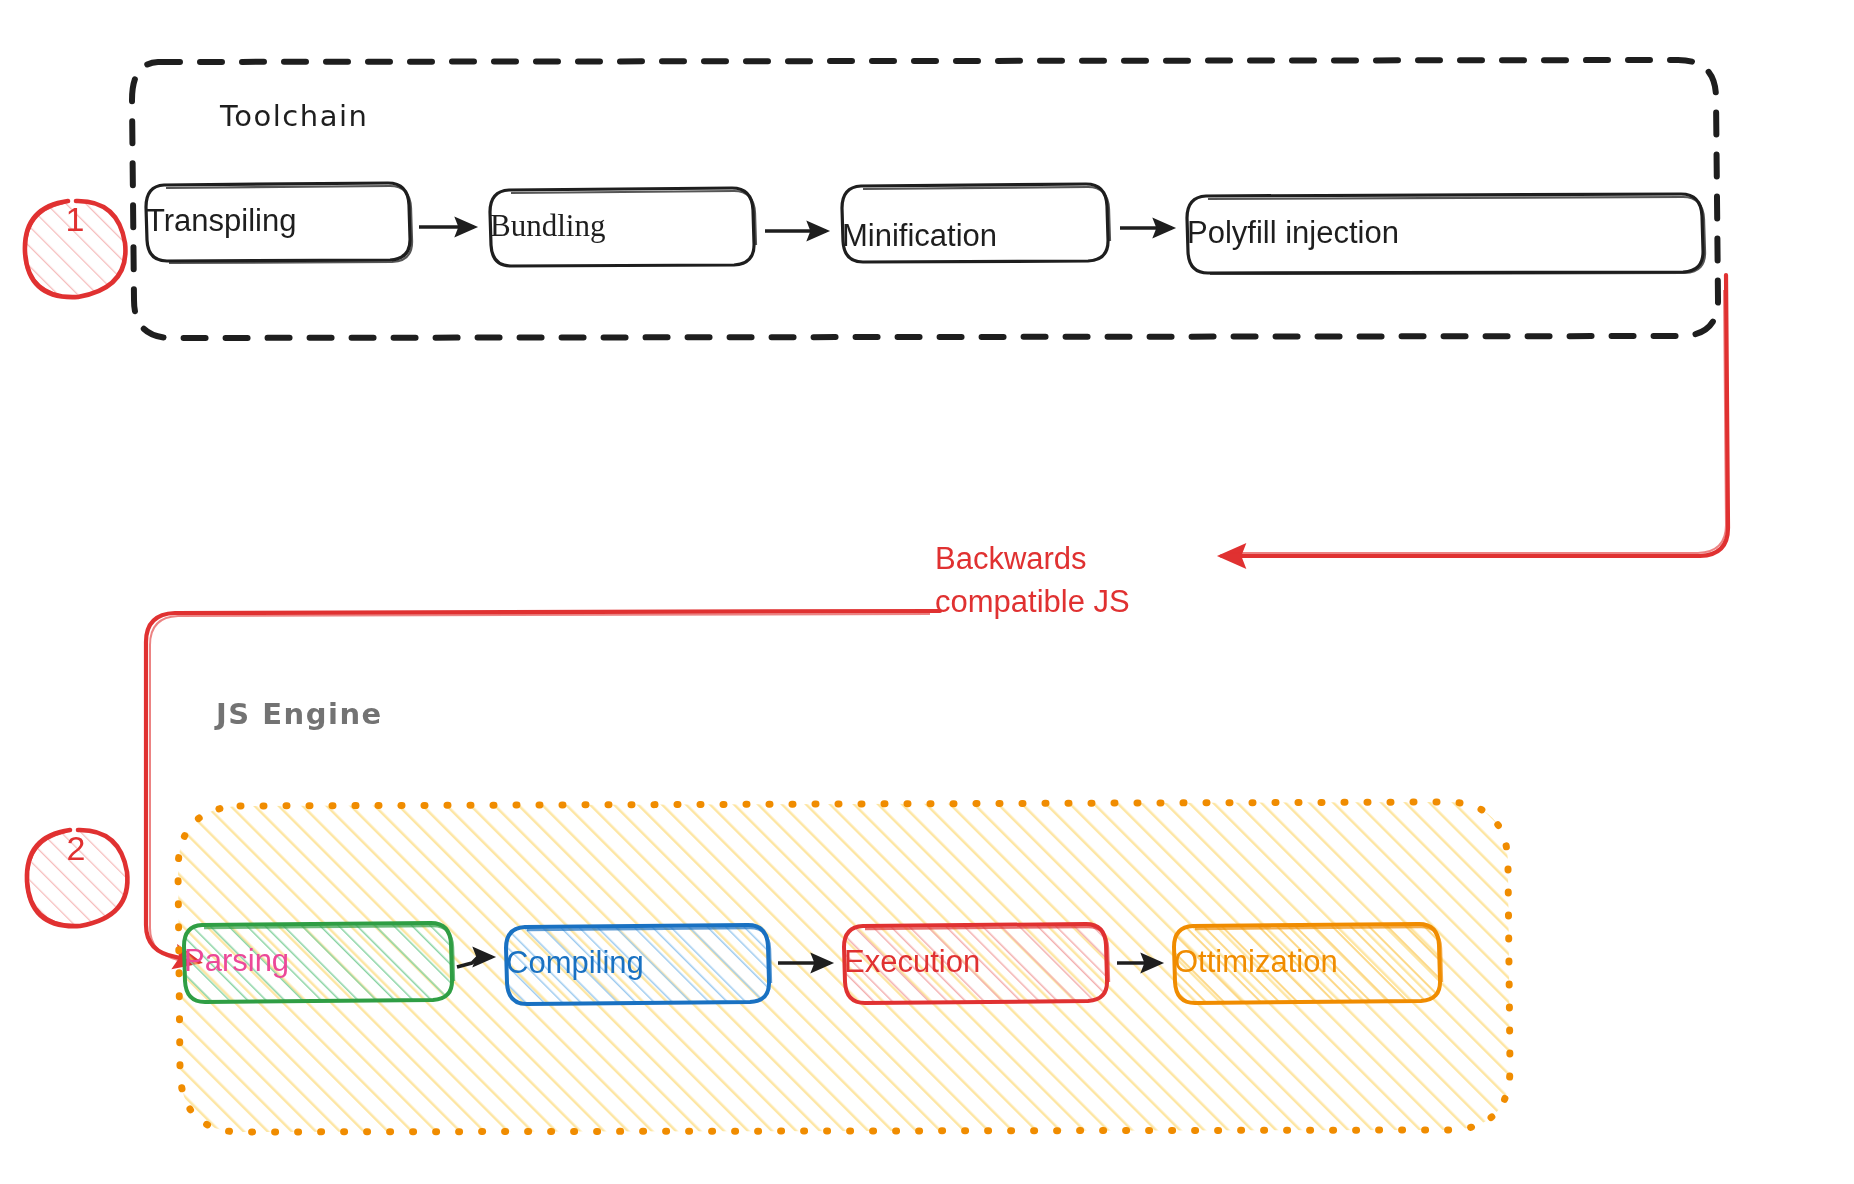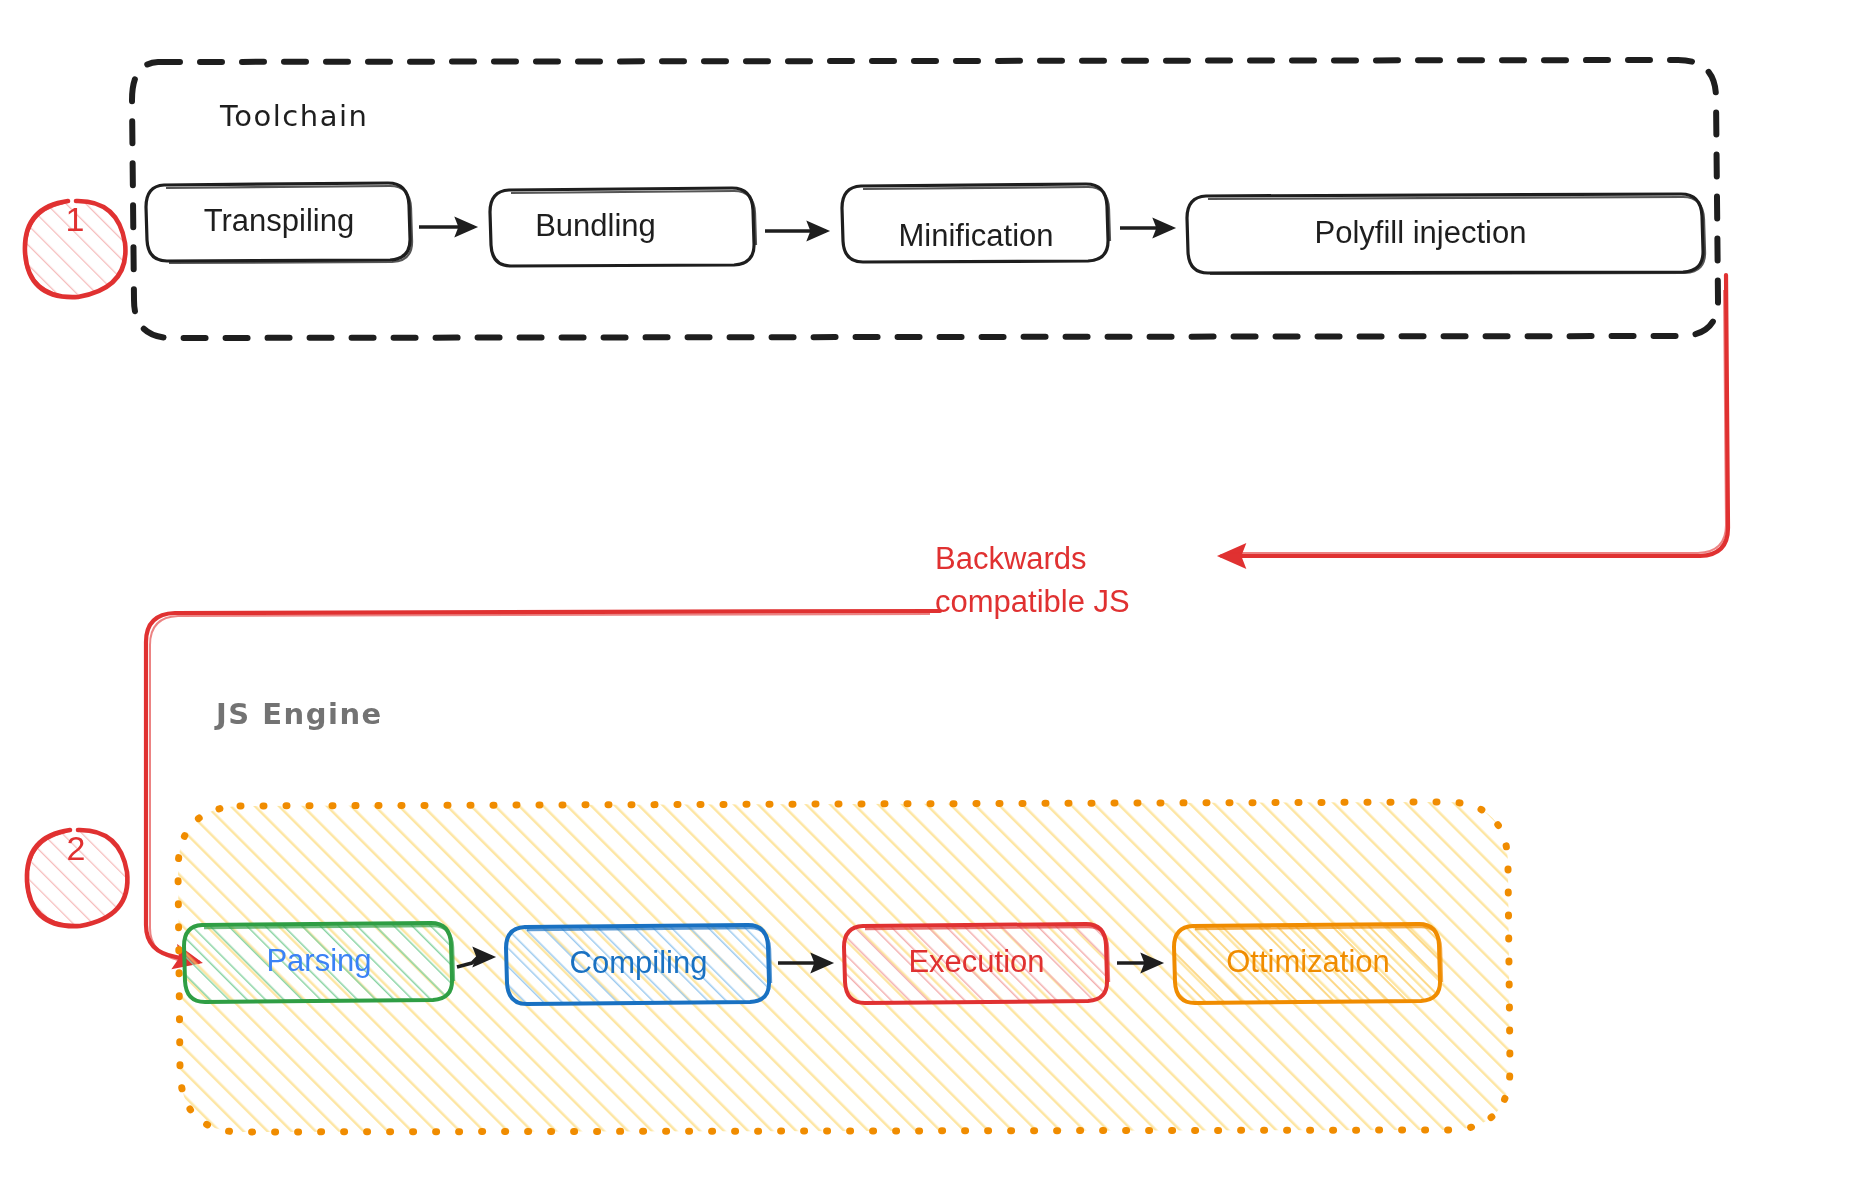--- a/index.html
+++ b/index.html
@@ -16,23 +16,22 @@
   .grp-title{
     font-family:"DejaVu Sans", sans-serif;
     font-size:29px;letter-spacing:1.5px;
   }
   .grp-title.toolchain{color:#1e1e1e;margin-left:44px;}
   .grp-title.jsengine{color:#737373;font-weight:600;}
 
   .node-text{
     font-family:"Liberation Sans", sans-serif;
     font-size:31px;color:#1e1e1e;
-    text-align:center;
   }
-  .node-text.green{color:#3b82f6;}
+  .node-text.green{color:#ec4899;}
   .node-text.blue{color:#1971c2;}
   .node-text.red{color:#e03131;}
   .node-text.orange{color:#f08c00;}
 
   .edge-text{
     font-family:"Liberation Sans", sans-serif;
     font-size:31px;color:#e03131;line-height:1.38;
     text-align:left;
   }
   .num-text{
@@ -163,21 +162,21 @@
   </svg>
 
   <div class="lbl grp-title toolchain" style="left:176px;top:99px;">Toolchain</div>
 
   <div class="lbl grp-title jsengine" style="left:216px;top:697px;">JS Engine</div>
 
   <div class="lbl num-text" style="left:40px;top:200px;">1</div>
   <div class="lbl num-text" style="left:41px;top:829px;">2</div>
 
   <div class="lbl node-text" style="left:146px;top:203px;width:266px;">Transpiling</div>
-  <div class="lbl node-text" style="left:490px;top:208px;width:211px;">Bundling</div>
+  <div class="lbl node-text" style="left:490px;top:208px;width:211px;font-family:Liberation Serif, serif;">Bundling</div>
   <div class="lbl node-text" style="left:842px;top:204px;width:268px;margin-top:14px;">Minification</div>
   <div class="lbl node-text" style="left:1187px;top:215px;width:467px;">Polyfill injection</div>
 
   <div class="lbl node-text green" style="left:184px;top:943px;width:270px;">Parsing</div>
   <div class="lbl node-text blue" style="left:506px;top:945px;width:265px;">Compiling</div>
   <div class="lbl node-text orange" style="left:1174px;top:944px;width:268px;">Ottimization</div>
   <div class="lbl node-text red" style="left:844px;top:944px;width:265px;">Execution</div>
 
   <div class="lbl edge-text" style="left:935px;top:538px;">
     <div>Backwards</div>

